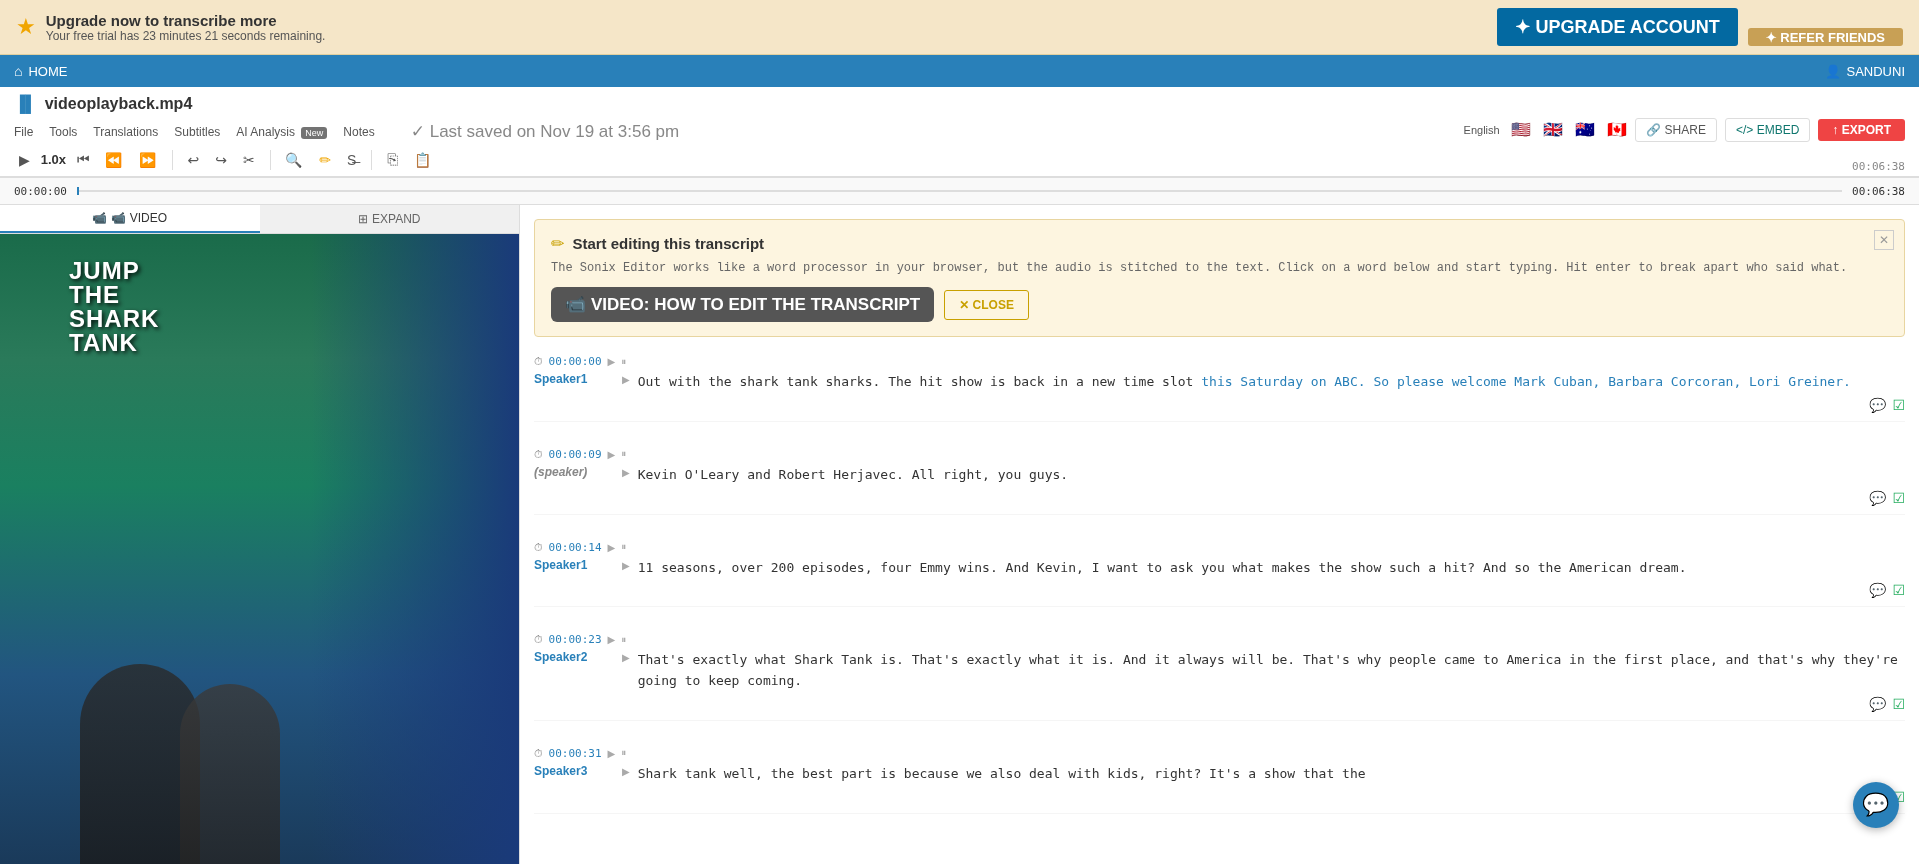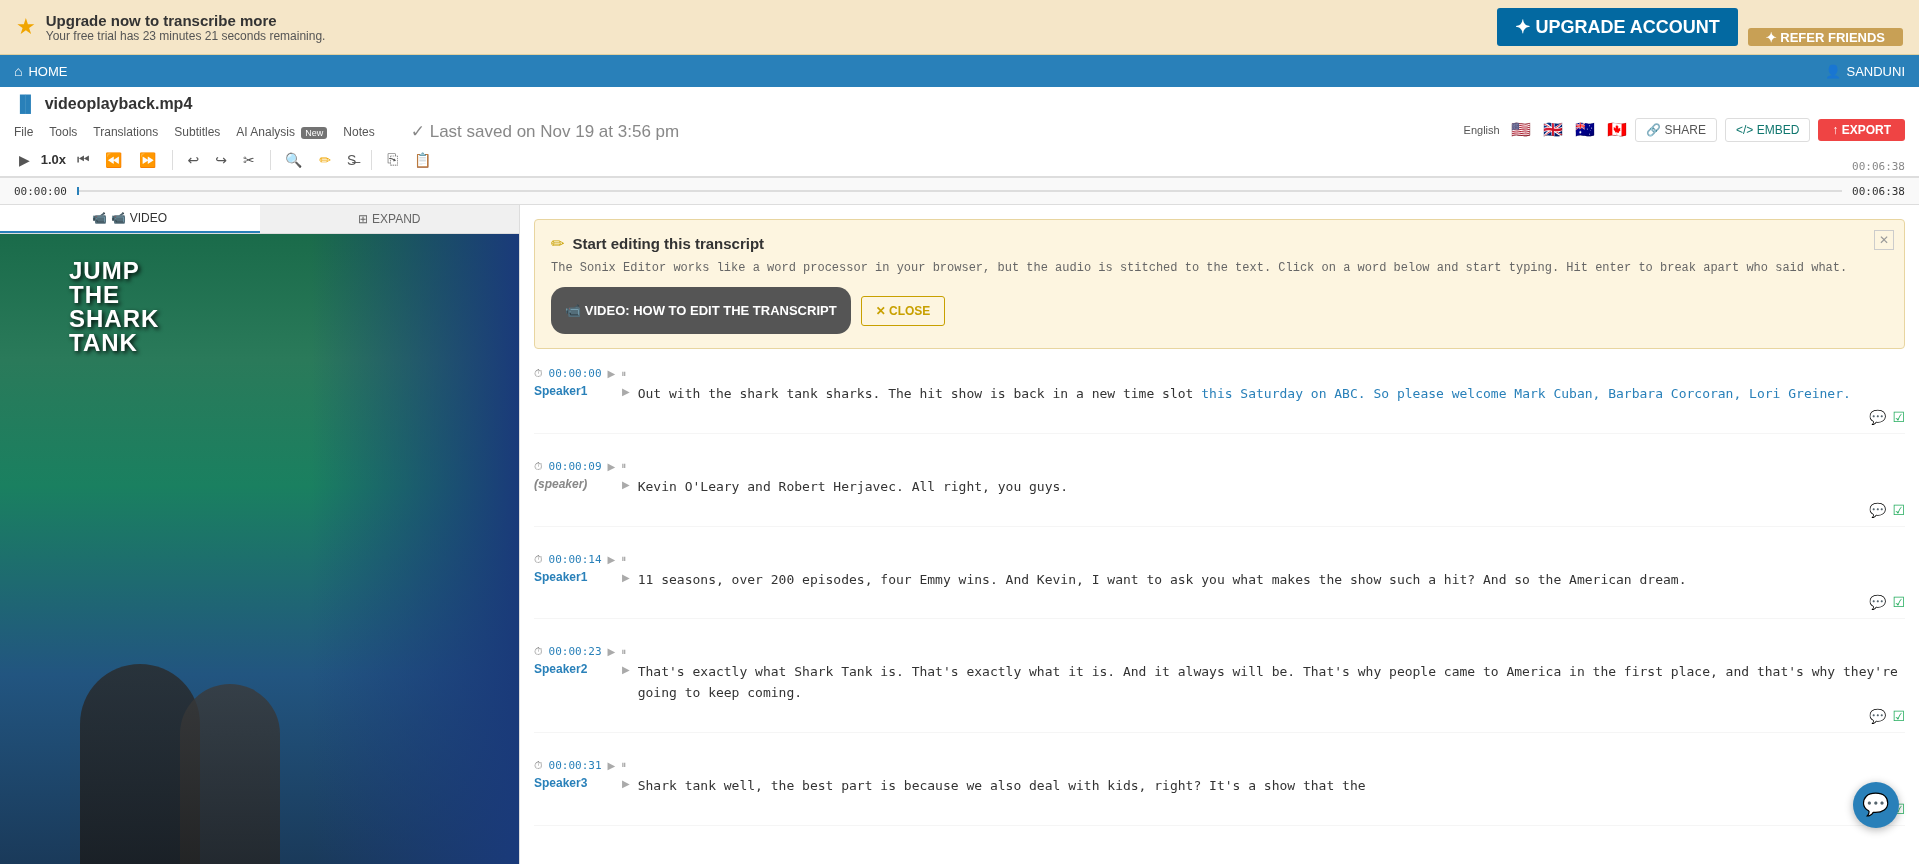--- a/index.html
+++ b/index.html
@@ -202,24 +202,24 @@
       margin-bottom: 8px;
     }
     .pencil-icon { color: #c8a000; font-size: 16px; }
     .edit-banner-title { font-size: 15px; font-weight: bold; color: #333; }
     .edit-banner-text { font-size: 12px; color: #666; margin-bottom: 12px; font-family: Liberation Mono, monospace; }
     .edit-banner-actions { display: flex; gap: 10px; align-items: center; }
     .video-how-btn {
       background: #555;
       color: white;
       border: none;
-      padding: 16px 14px;
-      font-size: 13px;
-      cursor: pointer;
-      border-radius: 14px;
+      padding: 7px 14px;
+      font-size: 17px;
+      cursor: pointer;
+      border-radius: 6px;
       display: flex;
       align-items: center;
       gap: 6px;
       font-weight: bold;
     }
     .close-btn {
       background: none;
       border: 1px solid #c8a000;
       color: #c8a000;
       padding: 7px 14px;

